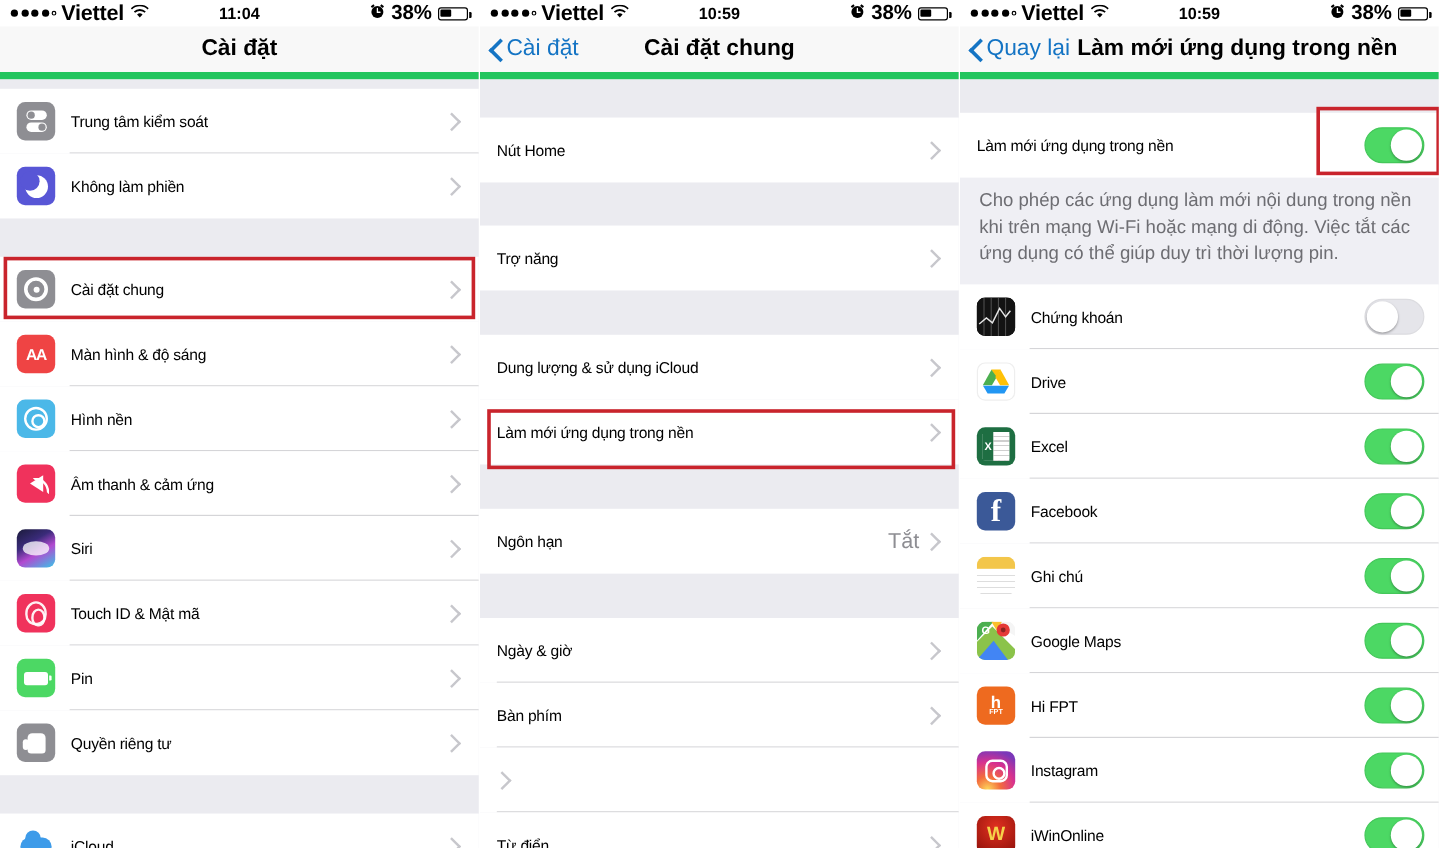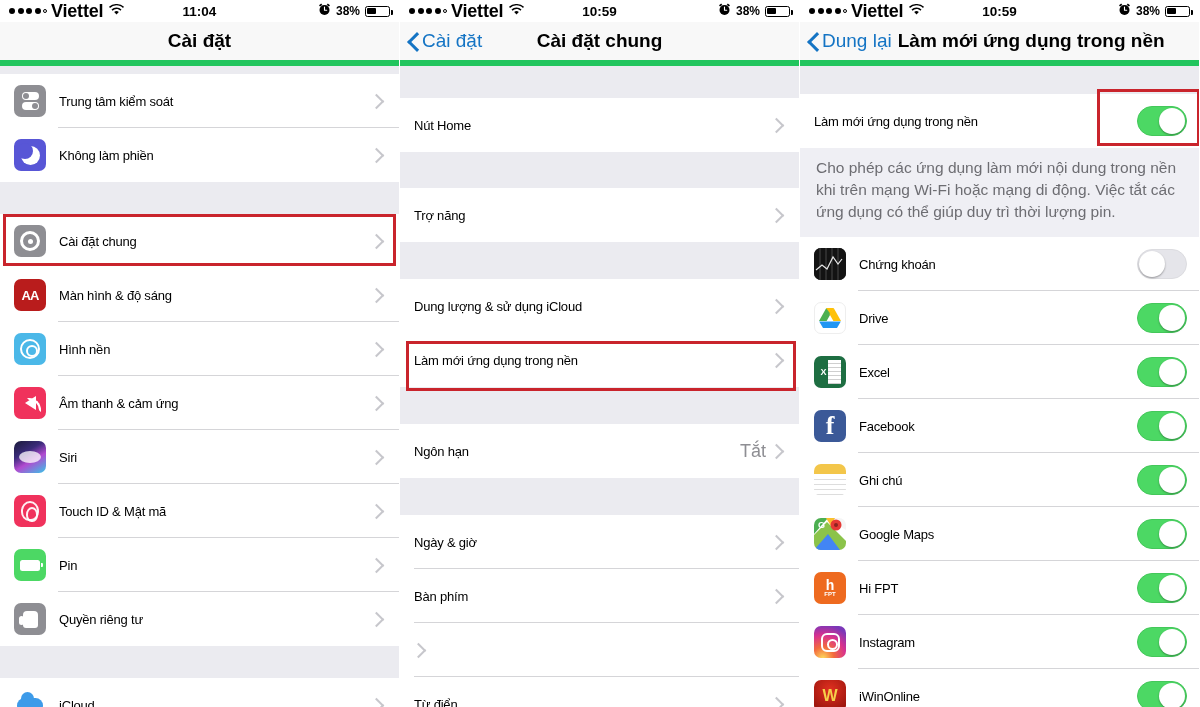--- a/index.html
+++ b/index.html
@@ -32,21 +32,21 @@
   .dot { width: 6px; height: 6px; border-radius: 50%; background: #000; }
   .dot.hollow { background: transparent; border: 1px solid #000; width: 4px; height: 4px;}
   .carrier { font-size: 18px; font-weight: bold; letter-spacing: -0.2px;}
   .wifi { display:inline-block; margin-left:2px; }
   .sb-center {
     position: absolute; left: 0; right: 0; text-align: center;
     font-size: 13.5px; font-weight: bold; pointer-events: none;
   }
   .sb-right { margin-left: auto; display: flex; align-items: center; gap: 5px; }
   .alarm { display:inline-block; }
-  .batt-pct { font-size: 12px; font-weight: bold; }
+  .batt-pct { font-size: 17px; font-weight: bold; }
   .batt {
     width: 25px; height: 11px; border: 1.3px solid #000; border-radius: 2.5px;
     position: relative; display: inline-block;
   }
   .batt::after {
     content:""; position:absolute; right:-3.5px; top:3px;
     width:2px; height:5px; background:#000; border-radius:0 1px 1px 0;
   }
   .batt-fill { position:absolute; left:1.3px; top:1.3px; bottom:1.3px; width:38%; background:#000; border-radius:1px;}
 
@@ -153,21 +153,21 @@
 
   .ic-general { background:#8e8e93; }
   .ic-general .gear {
     width:20px;height:20px;border-radius:50%;
     border:3px solid #fff; position:relative;
   }
   .ic-general .gear::after{
     content:"";position:absolute;left:4.5px;top:4.5px;width:5px;height:5px;border-radius:50%;background:#fff;
   }
 
-  .ic-display { background:#b91c1c; }
+  .ic-display { background:#ef4444; }
   .ic-display .aa { font-size:13px; font-weight:bold; letter-spacing:-1px;}
 
   .ic-wall { background:#4bb8e8; }
   .ic-wall .flower{ width:20px;height:20px;border-radius:50%;border:2px solid #fff;position:relative;}
   .ic-wall .flower::after{content:"";position:absolute;left:4px;top:4px;width:8px;height:8px;border-radius:50%;border:2px solid #fff;}
 
   .ic-sound { background:#f0325c; }
   .ic-sound .spk { width:0;height:0;border-top:7px solid transparent;border-bottom:7px solid transparent;border-right:11px solid #fff; position:relative;}
   .ic-sound .spk::after{content:"";position:absolute;left:2px;top:-5px;width:10px;height:10px;border:2px solid #fff;border-left-color:transparent;border-bottom-color:transparent;border-radius:0 12px 0 0;}
 
@@ -507,21 +507,21 @@
         <span class="batt-pct">38%</span>
         <span class="batt">
             <span class="batt-fill"></span>
           </span>
       </div>
     </div>
 
     <div class="navbar">
       <div class="nav-back">
         <span class="chev-left"></span>
-        <span class="nav-back-label">Dung lại</span>
+        <span class="nav-back-label">Quay lại</span>
       </div>
       <div class="nav-title inline">Làm mới ứng dụng trong nền</div>
     </div>
 
     <div class="list">
       <div class="gap" style="height:28px"></div>
 
       <div class="row nolabelicon">
         <span class="row-label">Làm mới ứng dụng trong nền</span>
         <span class="toggle on">

